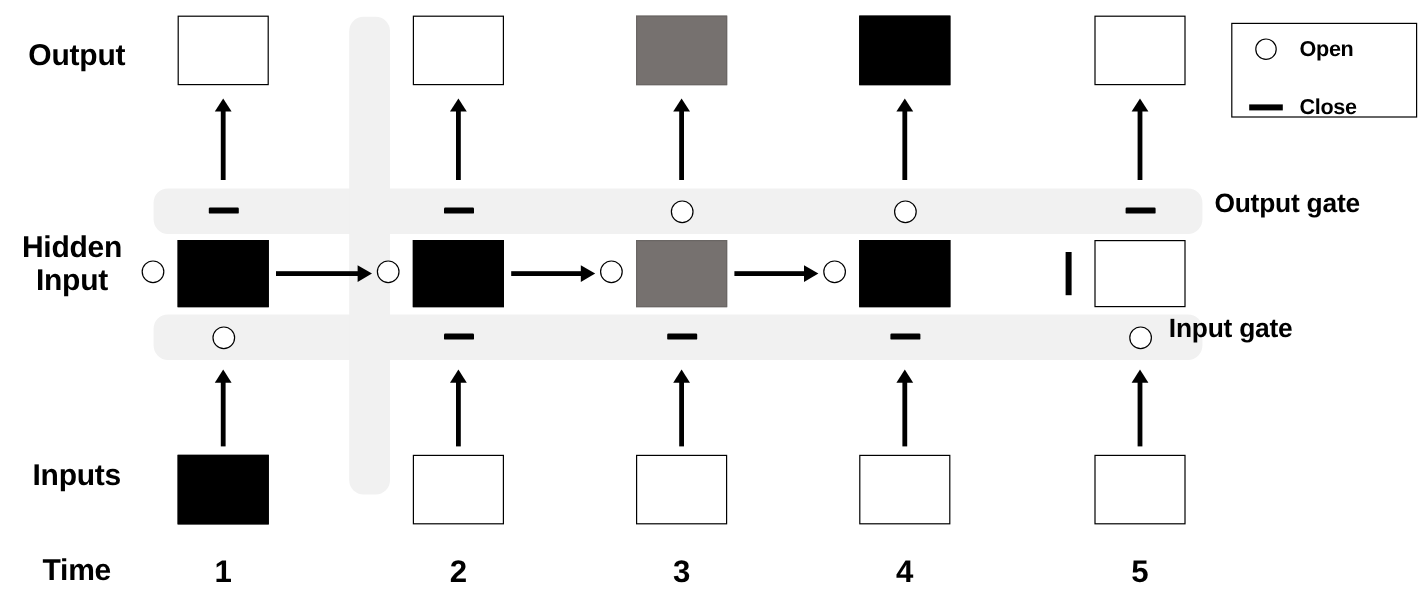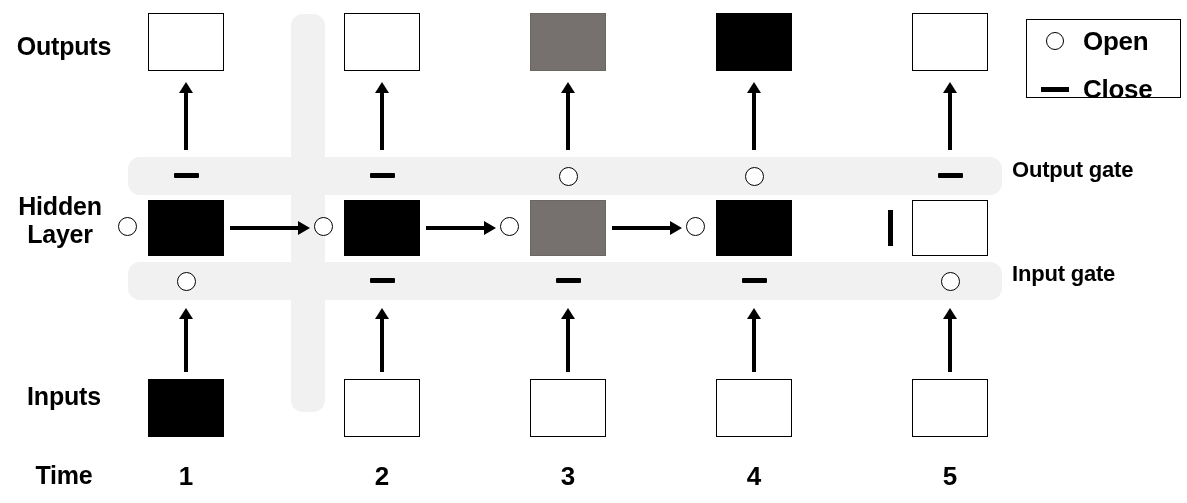--- a/index.html
+++ b/index.html
@@ -35,21 +35,21 @@
   
   .gate-label {
     position: absolute;
     font-weight: bold;
     font-size: 22px;
     color: #000000;
     white-space: nowrap;
     letter-spacing: -0.2px;
   }
   #label-output-gate { left: 1012px; top: 157px; }
-  #label-input-gate  { left: 1012px; top: 261px; }
+  #label-input-gate  { left: 974px; top: 261px; }
 
   
   .gate-band {
     position: absolute;
     background: #f1f1f1;
     border-radius: 12px;
   }
   #band-output { left: 128px; top: 157px; width: 874px; height: 38px; }
   #band-input  { left: 128px; top: 262px; width: 874px; height: 38px; }
   #band-vertical {
@@ -189,21 +189,21 @@
     border: 1.6px solid #000000;
     border-radius: 50%;
     background: #ffffff;
   }
   .legend-sym .dash {
     width: 28px; height: 5px;
     background: #000000;
   }
   .legend-text {
     font-weight: bold;
-    font-size: 26px;
+    font-size: 18px;
     color: #000000;
     letter-spacing: -0.3px;
   }
 
   
   .time-tick {
     position: absolute;
     top: 461px;
     width: 76px;
     text-align: center;
@@ -214,23 +214,23 @@
 </style>
 </head>
 <body>
 
 <div id="root">
 
   <div class="gate-band" id="band-output"></div>
   <div class="gate-band" id="band-input"></div>
   <div id="band-vertical"></div>
 
-  <div class="row-label" id="label-outputs">Outputs</div>
+  <div class="row-label" id="label-outputs">Output</div>
   <div class="row-label" id="label-hidden">Hidden
-Layer</div>
+Input</div>
   <div class="row-label" id="label-time">Time</div>
   <div class="row-label" id="label-inputs">Inputs</div>
 
   <div class="gate-label" id="label-output-gate">Output gate</div>
   <div class="gate-label" id="label-input-gate">Input gate</div>
 
   <div id="diagram-body">
       <div class="cell out-cell white" style="left: 148px;"></div>
       <div class="cell out-cell white" style="left: 344px;"></div>
       <div class="cell out-cell gray" style="left: 530px;"></div>

